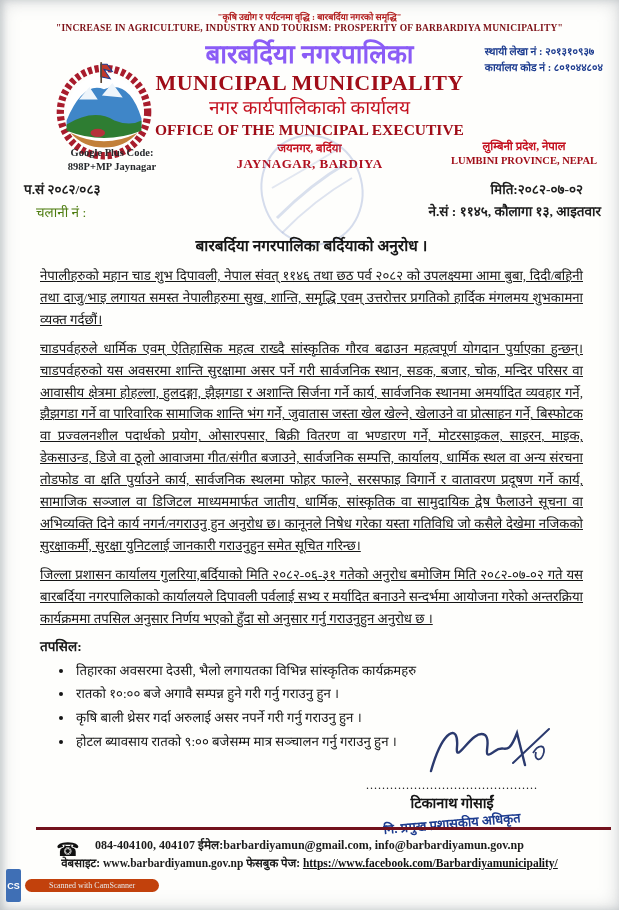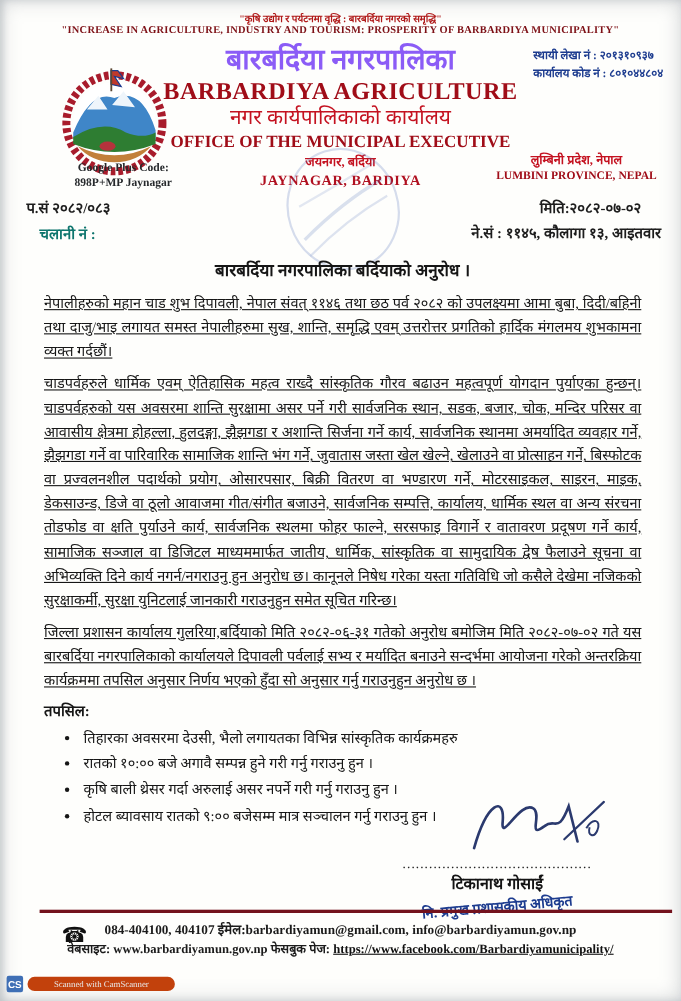--- a/index.html
+++ b/index.html
@@ -26,21 +26,21 @@
   .place-np{font-size:11.5px;font-weight:bold;color:#c41220;line-height:1.3;}
   .place-en{font-size:13px;font-weight:bold;color:#b01020;letter-spacing:.5px;}
   .right-info{position:absolute;right:16px;top:44px;color:#1d3c8f;font-weight:bold;
     font-size:10.5px;line-height:1.55;text-align:left;}
   .google-code{position:absolute;left:52px;top:146px;width:120px;text-align:center;
     font-size:10.5px;font-weight:bold;color:#26292c;line-height:1.3;}
   .province{position:absolute;right:22px;top:138px;text-align:center;line-height:1.4;}
   .province .np{font-size:11.5px;font-weight:bold;color:#c41220;}
   .province .en{font-size:10.5px;font-weight:bold;color:#a00d18;}
   .refno{position:absolute;left:24px;top:180px;font-size:13.5px;font-weight:bold;color:#1d1d1d;}
-  .chalani{position:absolute;left:36px;top:203px;font-size:13.5px;font-weight:bold;color:#0f766e;}
+  .chalani{position:absolute;left:36px;top:203px;font-size:13.5px;font-weight:normal;color:#4d7c0f;}
   .miti{position:absolute;right:36px;top:180px;font-size:13.5px;font-weight:bold;color:#1d1d1d;padding-left:14px;}
   .nesan{position:absolute;right:18px;top:202px;font-size:13.5px;font-weight:bold;color:#1d1d1d;text-align:right;}
   .stamp{position:absolute;left:252px;top:128px;width:120px;height:125px;opacity:.45;pointer-events:none;}
   
   .content{position:absolute;left:40px;right:36px;top:234px;color:#161616;}
   .subject{text-align:center;font-size:15.5px;font-weight:bold;margin-bottom:9px;}
   .para{font-size:13.2px;line-height:1.66;text-align:justify;margin:0 0 7px 0;text-decoration:underline;}
   .tapasil{font-size:13.5px;font-weight:bold;margin:2px 0 4px 0;}
   .bullets{margin:0 0 0 34px;padding:0;font-size:13.2px;line-height:1.8;}
   .bullets li{margin:0;padding-left:2px;}
@@ -54,21 +54,21 @@
   
   .footline{position:absolute;left:36px;right:8px;top:827px;height:0;
     border-top:3px solid #73121d;}
   .footer{position:absolute;left:0;right:0;top:836px;text-align:center;color:#1b1b1b;}
   .foot-row1{font-size:12px;font-weight:bold;line-height:1.5;}
   .foot-row2{font-size:11.5px;font-weight:bold;line-height:1.6;}
   .phone-icon{position:absolute;left:56px;top:2px;font-size:19px;color:#111;}
   .fb-link{text-decoration:underline;color:#111;}
   
   .cam{position:absolute;left:6px;bottom:8px;display:flex;align-items:center;gap:4px;}
-  .cam-cs{width:15px;height:15px;background:#3f6fb5;color:#fff;font-family:"Liberation Sans",sans-serif;
+  .cam-cs{width:15px;height:33px;background:#3f6fb5;color:#fff;font-family:"Liberation Sans",sans-serif;
     font-size:9px;font-weight:bold;display:flex;align-items:center;justify-content:center;border-radius:2px;}
   .cam-label{background:#c2410c;color:#e8e8e8;font-family:Liberation Serif, serif;
     font-size:8px;padding:2px 24px;border-radius:8px;}
 </style>
 </head>
 <body>
 
 <div class="page">
 
   <div class="slogan-np">"कृषि उद्योग र पर्यटनमा वृद्धि : बारबर्दिया नगरको समृद्धि"</div>
@@ -83,21 +83,21 @@
       <path d="M14,64 Q40,48 60,60 Q75,66 86,60 L86,70 Q50,84 14,70 Z" fill="#2e7d32"></path>
       <path d="M18,72 Q50,88 82,72 Q70,86 50,86 Q30,86 18,72 Z" fill="#c2803a"></path>
       <ellipse cx="44" cy="72" rx="7" ry="4" fill="#b5323c"></ellipse>
       <path d="M47,6 L53,6 L58,13 L50,11 L56,20 L47,18 Z" fill="#c0392b" stroke="#1d3c8f" stroke-width="1"></path>
       <rect x="46.5" y="4" width="1.6" height="20" fill="#5a4632"></rect>
     </svg>
   </div>
 
   <div class="head-center">
     <div class="title-np">बारबर्दिया नगरपालिका</div>
-    <div class="title-en">BARBARDIYA AGRICULTURE</div>
+    <div class="title-en">MUNICIPAL MUNICIPALITY</div>
     <div class="office-np">नगर कार्यपालिकाको कार्यालय</div>
     <div class="office-en">OFFICE OF THE MUNICIPAL EXECUTIVE</div>
     <div class="place-np">जयनगर, बर्दिया</div>
     <div class="place-en">JAYNAGAR, BARDIYA</div>
   </div>
 
   <div class="right-info">
     <div>स्थायी लेखा नं   : २०१३१०९३७</div>
     <div>कार्यालय कोड नं : ८०१०४४८०४</div>
   </div>

